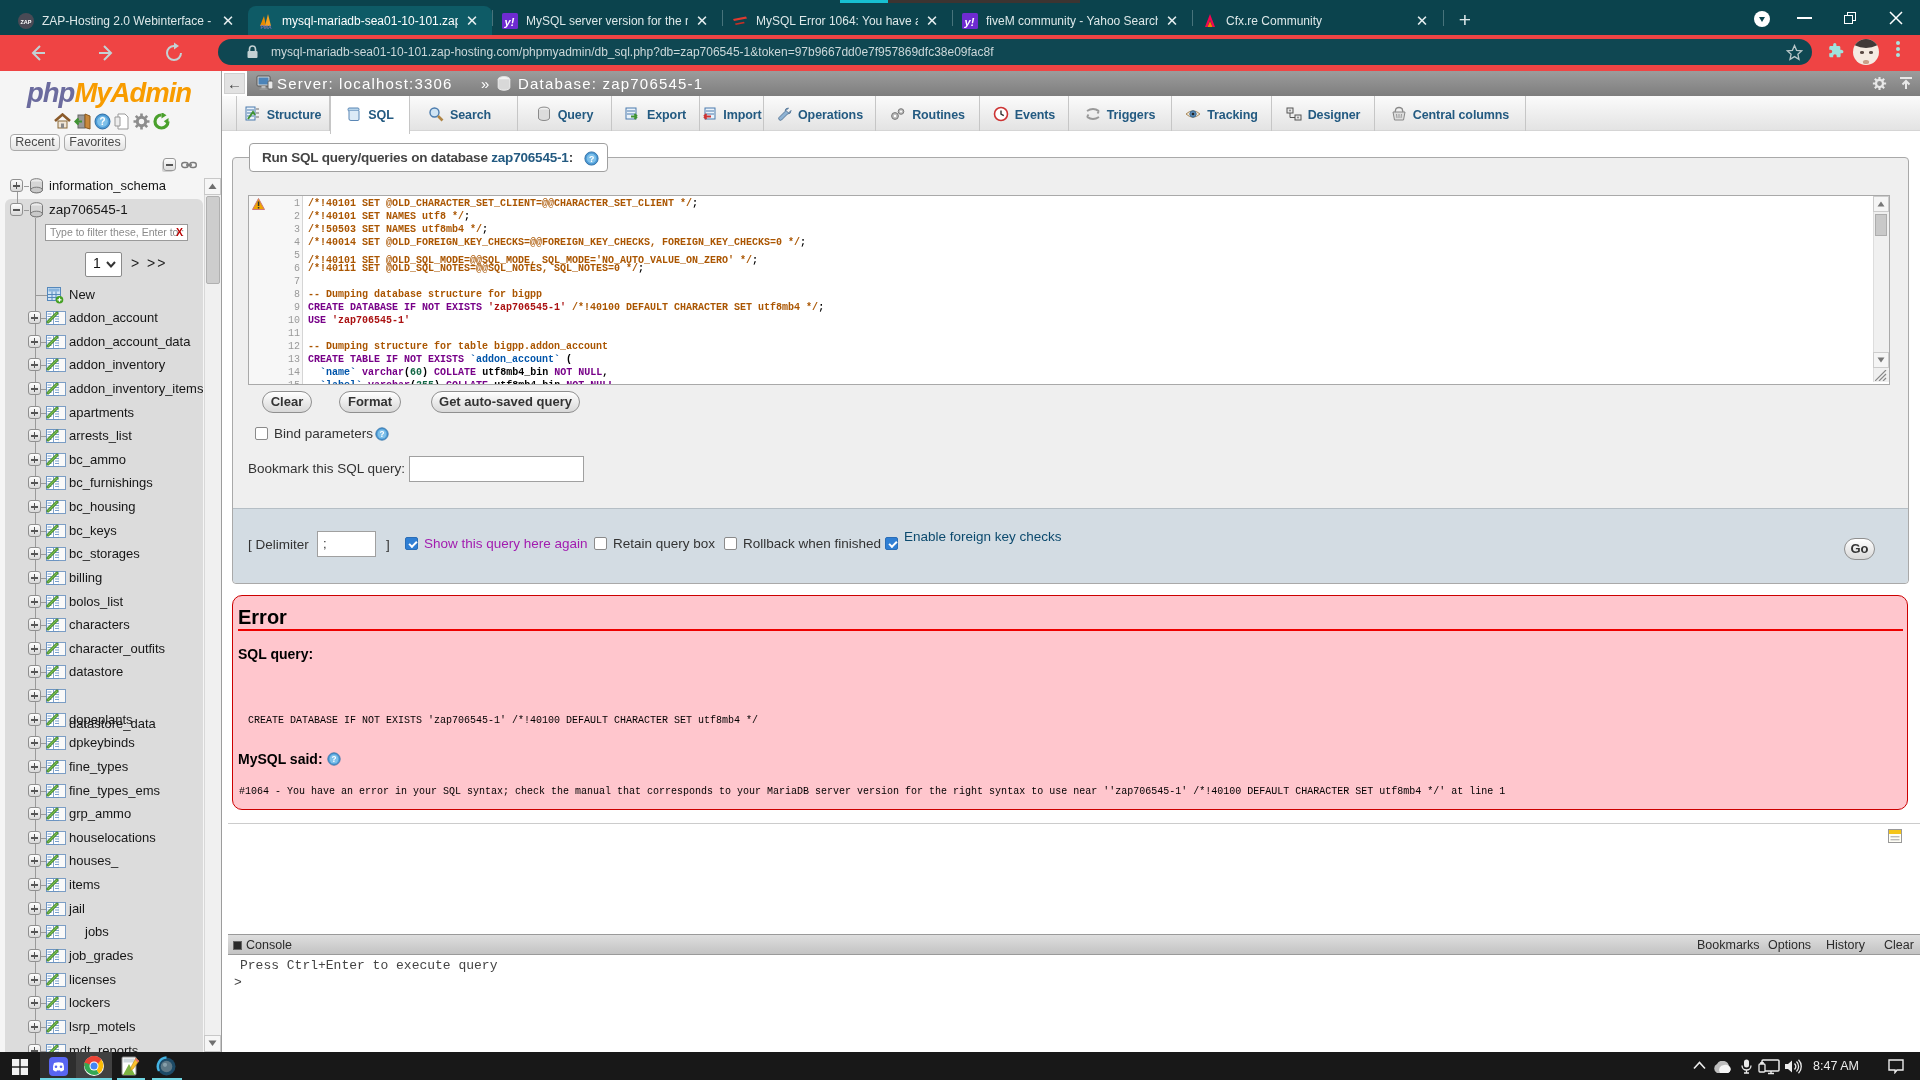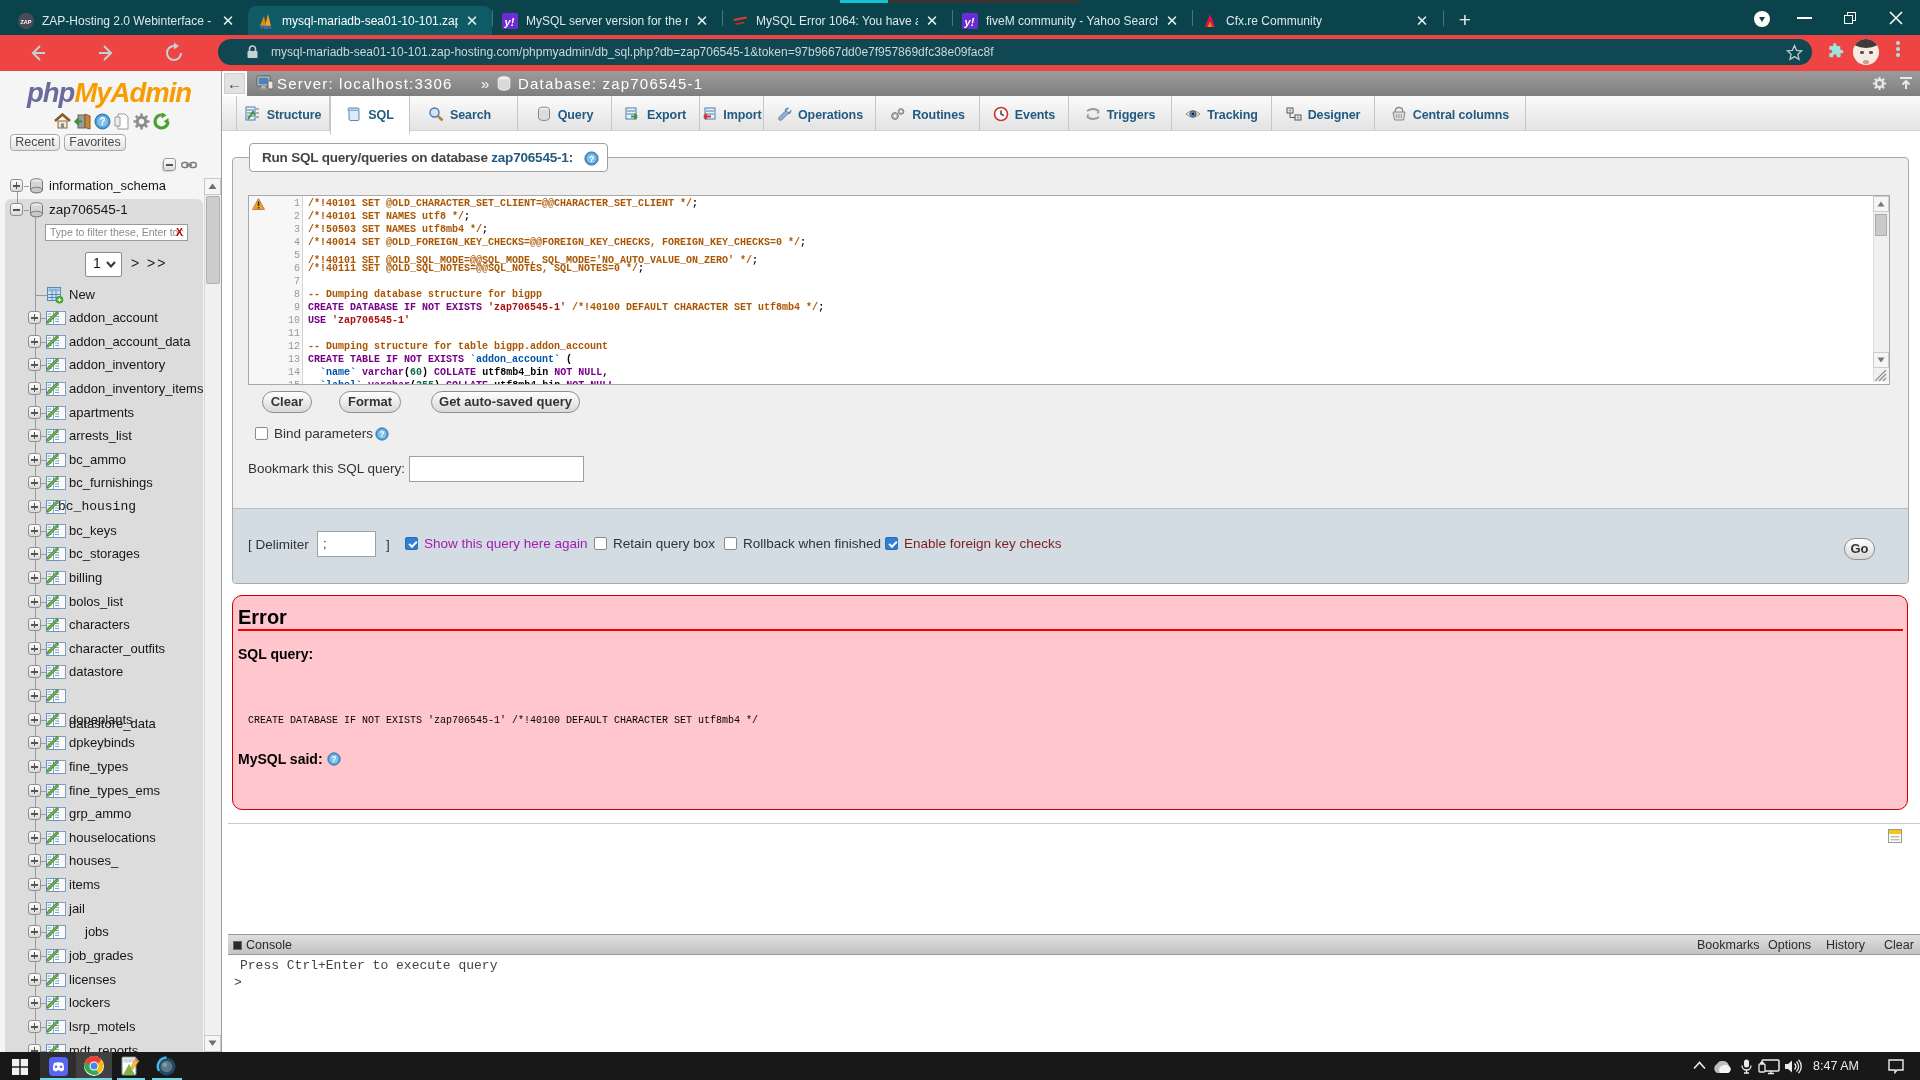--- a/index.html
+++ b/index.html
@@ -372,21 +372,21 @@
             <span class="pg" style="left:0;"></span>
             <span class="pg" style="left:7px;opacity:.85;"></span>
 <svg style="position:absolute;left:0;top:0;" width="16" height="16" viewBox="0 0 16 16">
               <g stroke="#7aa0cc" stroke-width="1">
                 <path d="M1.5 4 H5.5 M1.5 6.5 H5.5 M1.5 9 H5.5 M1.5 11.5 H5.5 M9 4 H13 M9 6.5 H13 M9 9 H13 M9 11.5 H13"></path>
               </g>
               <path d="M2 12 L11 3" stroke="#3c7d1f" stroke-width="3" stroke-linecap="round"></path>
               <path d="M2 12 L11 3" stroke="#79c052" stroke-width="1.4" stroke-linecap="round"></path>
             </svg>
           </div>
-    <div class="trow" style="left:58px;top:426px;font-family:Liberation Mono, monospace;">bc_housing</div>
+    <div class="trow" style="left:69px;top:426px;">bc_housing</div>
     <div class="hstub" style="left:41px;top:460px;width:6px;"></div>
     <div class="pbox plus" style="left:28px;top:453px;"></div>
     <div class="ticon" style="left:46px;top:452px;">
             <span class="pg" style="left:0;"></span>
             <span class="pg" style="left:7px;opacity:.85;"></span>
 <svg style="position:absolute;left:0;top:0;" width="16" height="16" viewBox="0 0 16 16">
               <g stroke="#7aa0cc" stroke-width="1">
                 <path d="M1.5 4 H5.5 M1.5 6.5 H5.5 M1.5 9 H5.5 M1.5 11.5 H5.5 M9 4 H13 M9 6.5 H13 M9 9 H13 M9 11.5 H13"></path>
               </g>
               <path d="M2 12 L11 3" stroke="#3c7d1f" stroke-width="3" stroke-linecap="round"></path>
@@ -929,34 +929,35 @@
       <span class="abs" style="left:15px;top:28px;font-size:13.5px;color:#333;">[ Delimiter</span>
       <div class="abs" style="left:84px;top:22px;width:59px;height:26px;background:#fff;border:1px solid #a0a0a0;font-size:13px;line-height:24px;padding-left:5px;color:#333;">;</div>
       <span class="abs" style="left:153px;top:28px;font-size:13.5px;color:#333;">]</span>
       <div class="cb on" style="left:172px;top:28px;"></div>
       <span class="abs" style="left:191px;top:27px;font-size:13.5px;color:#a21caf;">Show this query here again</span>
       <div class="cb" style="left:361px;top:28px;"></div>
       <span class="abs" style="left:380px;top:27px;font-size:13.5px;color:#333;">Retain query box</span>
       <div class="cb" style="left:491px;top:28px;"></div>
       <span class="abs" style="left:510px;top:27px;font-size:13.5px;color:#333;">Rollback when finished</span>
       <div class="cb on" style="left:652px;top:28px;"></div>
-      <span class="abs" style="left:671px;top:27px;font-size:13.5px;color:#7f1d1d;">Enable foreign key checks</span>
+      <span class="abs" style="left:671px;top:20px;font-size:13.5px;color:#0c4a6e;">Enable foreign key checks</span>
       <div class="pillbtn" style="left:1611px;top:29px;width:31px;">Go</div>
     </div>
     <div class="abs" id="errorbox">
       <div class="abs" style="left:5px;top:10px;font-size:20px;font-weight:bold;color:#000;">Error</div>
       <div class="abs" style="left:5px;top:33px;width:1665px;height:2px;background:#e00;"></div>
       <div class="abs" style="left:5px;top:50px;font-size:14px;font-weight:bold;color:#000;">SQL query:</div>
       <div class="abs mono" style="left:15px;top:119px;font-size:10px;color:#000;">CREATE DATABASE IF NOT EXISTS 'zap706545-1' /*!40100 DEFAULT CHARACTER SET utf8mb4 */</div>
       <div class="abs" style="left:5px;top:155px;font-size:14px;font-weight:bold;color:#000;">MySQL said: </div>
       <svg class="abs" style="left:94px;top:156px;" width="14" height="14" viewBox="0 0 17 17">
             <circle cx="8.5" cy="8.5" r="7.5" fill="#4d9bd6" stroke="#2c6ca3"></circle>
             <circle cx="8.5" cy="8.5" r="5.4" fill="#7fc1ea"></circle>
             <text x="8.5" y="12.2" text-anchor="middle" font-size="10" font-weight="bold" fill="#fff">?</text>
           </svg>
+      <div class="abs mono" style="left:6px;top:190px;font-size:10px;color:#000;">#1064 - You have an error in your SQL syntax; check the manual that corresponds to your MariaDB server version for the right syntax to use near ''zap706545-1' /*!40100 DEFAULT CHARACTER SET utf8mb4 */' at line 1</div>
     </div>
     <div class="abs" style="left:6px;top:752px;width:1692px;height:1px;background:#ccc;"></div>
     <svg class="abs" style="left:1666px;top:758px;" width="14" height="14" viewBox="0 0 14 14">
           <rect x="0.5" y="0.5" width="13" height="13" fill="#fffef5" stroke="#999"></rect>
           <rect x="1" y="1" width="12" height="4" fill="#f5c518"></rect>
           <rect x="2.5" y="7" width="9" height="1.4" fill="#bbb"></rect>
           <rect x="2.5" y="10" width="9" height="1.4" fill="#bbb"></rect>
         </svg>
     <div class="abs" id="consolebar">
       <div class="abs" style="left:5px;top:6px;width:9px;height:9px;background:#2a2a2a;border:1px solid #666;"></div>

